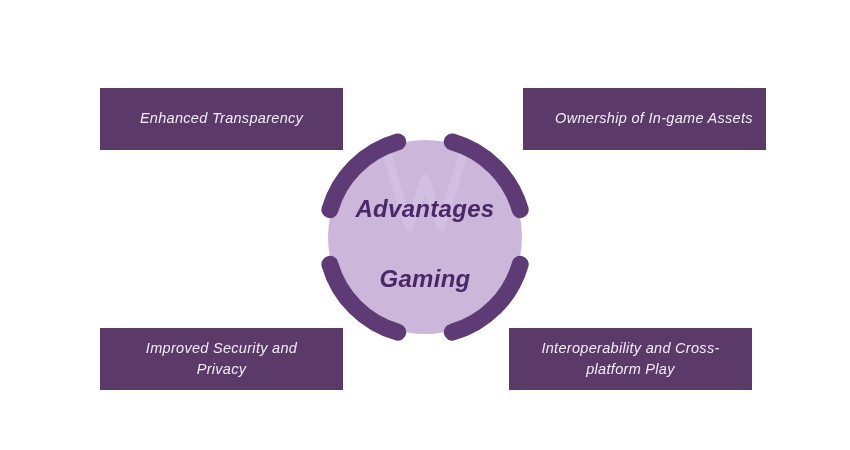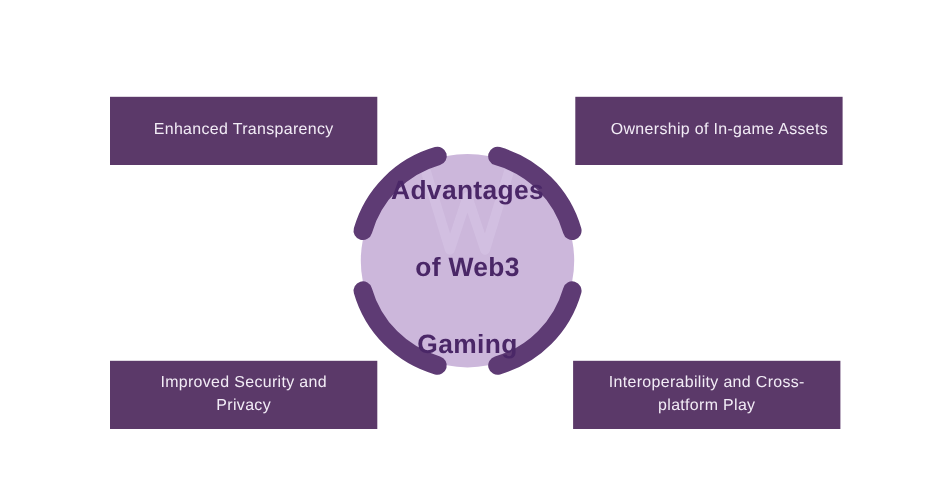--- a/index.html
+++ b/index.html
@@ -46,20 +46,21 @@
     font-weight: 400;
   }
   .logo .academy {
     font-size: 21px;
     font-weight: 700;
   }
   
   .stage {
     position: absolute;
     inset: 0;
+    font-style: italic;
   }
   .adv-box {
     position: absolute;
     width: 243px;
     height: 62px;
     background: #5b3969;
     display: flex;
     align-items: center;
     justify-content: center;
     text-align: center;
@@ -67,21 +68,21 @@
     font-size: 14.5px;
     letter-spacing: 0.3px;
     line-height: 1.45;
     white-space: pre-line;
     padding: 0 8px;
     box-sizing: border-box;
   }
   .box-top-left     { left: 100px; top: 88px;  }
   .box-top-right    { left: 523px; top: 88px; padding-left: 27px;  }
   .box-bottom-left  { left: 100px; top: 328px; }
-  .box-bottom-right { left: 521px; top: 328px; }
+  .box-bottom-right { left: 509px; top: 328px; }
 
   
   .emblem {
     position: absolute;
     left: 315px;
     top: 127px;
     width: 220px;
     height: 220px;
   }
   .emblem svg {
@@ -142,19 +143,18 @@
 
         <g fill="none" stroke="#5e3b74" stroke-width="17" stroke-linecap="round">
           <path d="M 137.3 14.9 A 99 99 0 0 1 205.2 82.7"></path>
           <path d="M 205.2 137.3 A 99 99 0 0 1 137.3 205.2"></path>
           <path d="M 82.7 205.2 A 99 99 0 0 1 14.9 137.3"></path>
           <path d="M 14.9 82.7 A 99 99 0 0 1 82.7 14.9"></path>
         </g>
       </svg>
       <div class="center-text">
         <span>Advantages</span>
-        <span>of Web3</span>
         <span>Gaming</span>
       </div>
     </div>
 
   </div>
 </div>
 
 </body></html>

